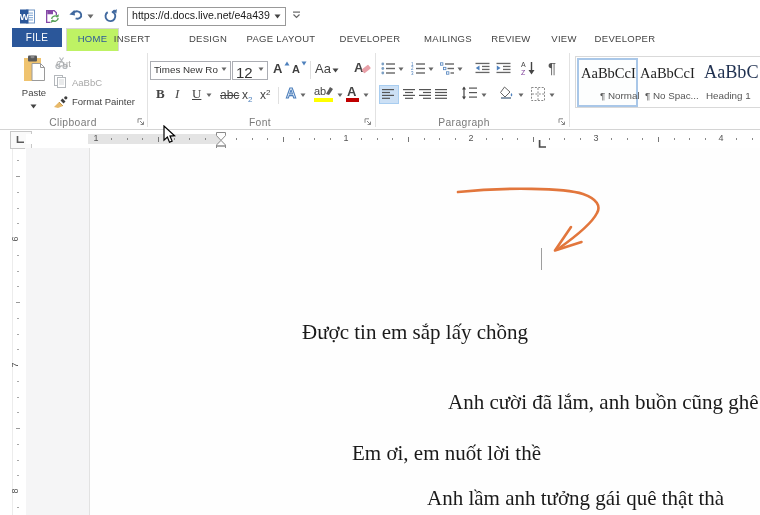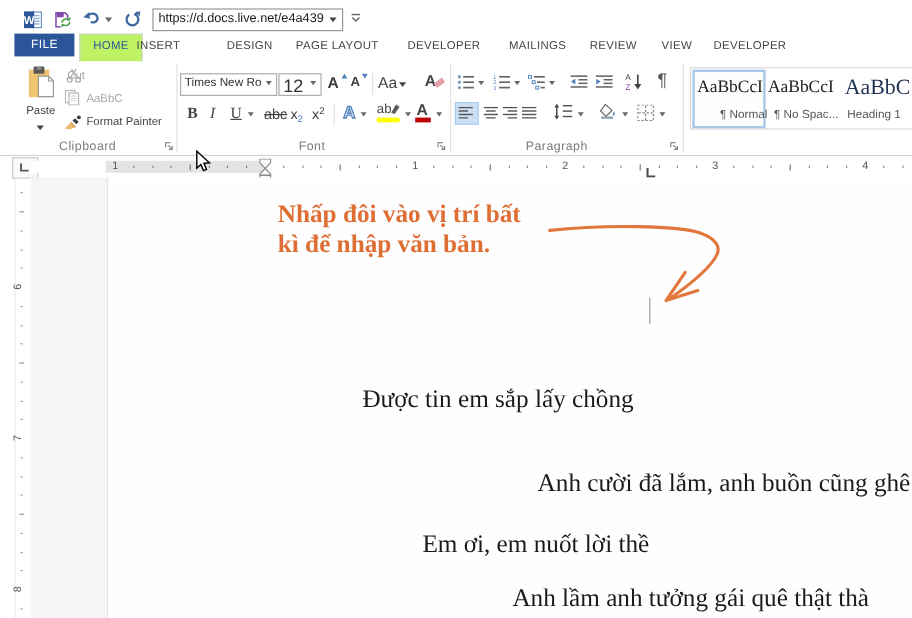--- a/index.html
+++ b/index.html
@@ -412,21 +412,20 @@
       <div style="position:absolute;left:6px;top:294.75px;width:2px;height:1px;background:#a8a8a8;"></div>
       <div style="position:absolute;left:6px;top:310.5px;width:2px;height:1px;background:#a8a8a8;"></div>
       <div style="position:absolute;left:6px;top:326.25px;width:2px;height:1px;background:#a8a8a8;"></div>
       <div style="position:absolute;left:6px;top:357.75px;width:2px;height:1px;background:#a8a8a8;"></div>
     </div>
 
   <svg class="abs" style="left:162.5px;top:124.5px;" width="13" height="20" viewBox="0 0 13 20">
     <path d="M1 1 L1 15.2 L4.4 12.1 L6.5 17.2 L9.1 16.1 L7 11.1 L11.6 10.7 Z" fill="#fff" stroke="#000" stroke-width="1.2"></path>
   </svg>
 
-  <div class="abs serif" style="left:231.5px;top:166px;font-size:21px;line-height:24.5px;font-weight:bold;color:#de6e33;white-space:nowrap;">Nhấp đôi vào vị trí bất<br>kì để nhập văn bản.</div>
   <svg class="abs" style="left:450px;top:185px;" width="160" height="75" viewBox="0 0 160 75">
     <path d="M8 7 C55 2 115 3 133 9 C147 14 151 21 147 28 C142 38 125 52 108 64" fill="none" stroke="#e2763c" stroke-width="2.6" stroke-linecap="round"></path>
     <path d="M105 65.5 L121 42 M105 65.5 L131.5 57" fill="none" stroke="#e2763c" stroke-width="2.6" stroke-linecap="round"></path>
   </svg>
 
   <div class="abs" style="left:541px;top:248px;width:1.2px;height:22px;background:#9e9e9e;"></div>
 
   <div class="abs serif" style="left:448px;top:389.5px;font-size:21px;color:#1a1a1a;">Anh cười đã lắm, anh buồn cũng ghê</div>
   <div class="abs serif" style="left:302px;top:319.5px;font-size:21px;color:#1a1a1a;">Được tin em sắp lấy chồng</div>
   <div class="abs serif" style="left:427px;top:486px;font-size:21px;color:#1a1a1a;">Anh lầm anh tưởng gái quê thật thà</div>

